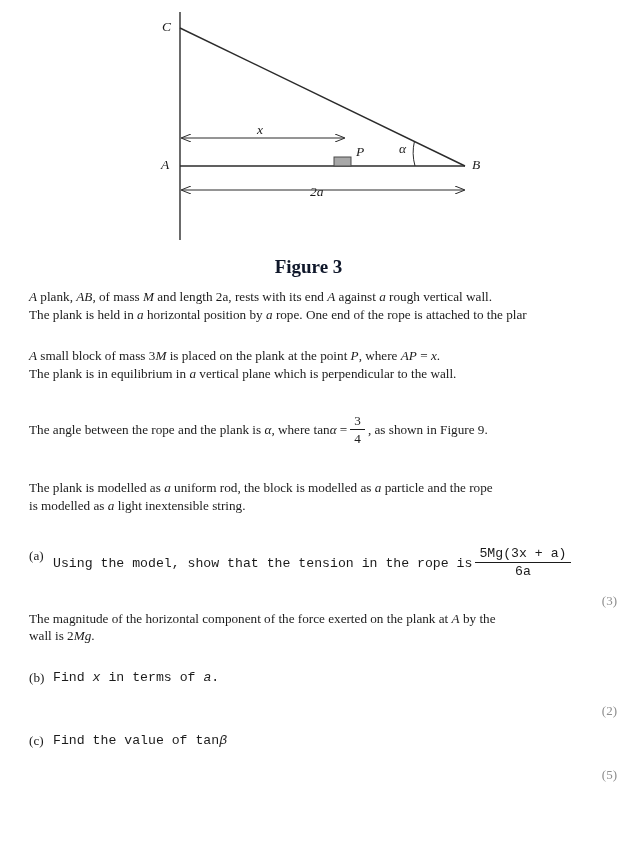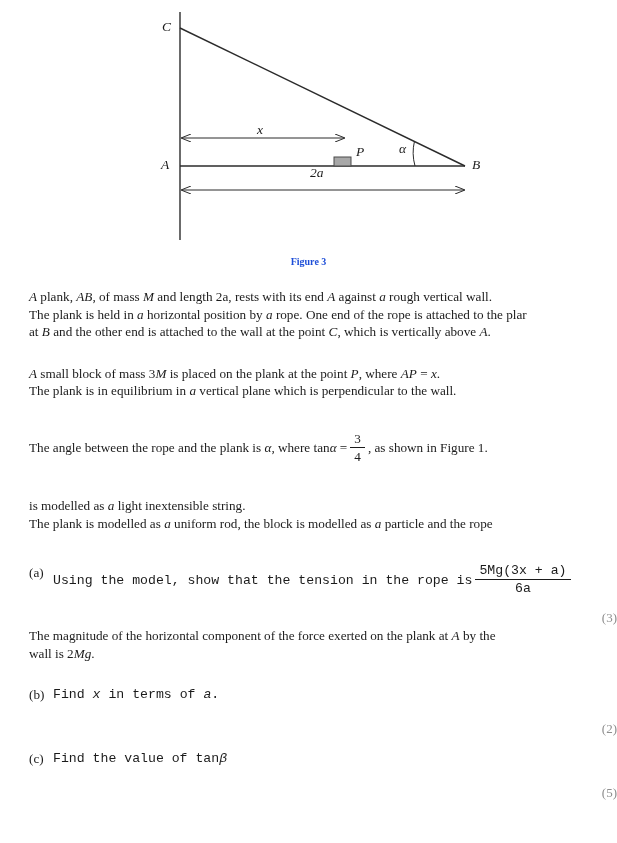--- a/index.html
+++ b/index.html
@@ -36,33 +36,33 @@
     font-size: 13.5px;
     color: #1b1b1b;
     white-space: nowrap;
   }
   #label-C { left: 162px; top: 19px; }
   #label-A { left: 161px; top: 157px; }
   #label-B { left: 472px; top: 157px; }
   #label-P { left: 356px; top: 144px; }
   #label-alpha { left: 399px; top: 141px; }
   #label-x { left: 257px; top: 122px; }
-  #label-2a { left: 310px; top: 165px; }
+  #label-2a { left: 310px; top: 184px; }
 
   
   #figure-caption {
     position: absolute;
     left: 0;
     top: 256px;
     width: 617px;
     text-align: center;
     font-family: "Liberation Serif", "DejaVu Serif", serif;
     font-weight: bold;
-    font-size: 10px;
-    color: #1d4ed8;
+    font-size: 19px;
+    color: #0f172a;
   }
 
   
   #question-body {
     position: absolute;
     left: 29px;
     top: 288px;
     width: 588px;
     font-size: 13.2px;
     line-height: 17.6px;
@@ -161,41 +161,40 @@
   <span class="fig-label" id="label-2a">2a</span>
 </div>
 
 <div id="figure-caption">Figure 3</div>
 
 <div id="question-body">
 
   <div class="para">
     <span class="line"><i>A</i> plank, <i>AB</i>, of mass <i>M</i> and length 2a, rests with its end <i>A</i> against <i>a</i> rough vertical wall.</span>
     <span class="line">The plank is held in <i>a</i> horizontal position by <i>a</i> rope.  One end of the rope is attached to the plar</span>
-    <span class="line">at <i>B</i> and the other end is attached to the wall at the point <i>C</i>, which is vertically above <i>A</i>.</span>
   </div>
 
   <div class="spacer-sm"></div>
 
   <div class="para">
     <span class="line"><i>A</i> small block of mass 3<i>M</i> is placed on the plank at the point <i>P</i>, where <i>AP</i> = <i>x</i>.</span>
     <span class="line">The plank is in equilibrium in <i>a</i> vertical plane which is perpendicular to the wall.</span>
   </div>
 
   <div class="spacer-md"></div>
 
   <div class="para">
-    <span>The angle between the rope and the plank is <i>α</i>, where tan<i>α</i>  =</span><span class="frac"><span class="num">3</span><span class="den">4</span></span><span>, as shown in Figure 1.</span>
+    <span>The angle between the rope and the plank is <i>α</i>, where tan<i>α</i>  =</span><span class="frac"><span class="num">3</span><span class="den">4</span></span><span>, as shown in Figure 9.</span>
   </div>
 
   <div class="spacer-md"></div>
 
   <div class="para">
+    <span class="line">The plank is modelled as <i>a</i> uniform rod, the block is modelled as <i>a</i> particle and the rope</span>
     <span class="line">is modelled as <i>a</i> light inextensible string.</span>
-    <span class="line">The plank is modelled as <i>a</i> uniform rod, the block is modelled as <i>a</i> particle and the rope</span>
   </div>
 
   <div class="spacer-md"></div>
 
   <div class="part blk">
     <span class="part-letter">(a)</span>
     <span class="part-text"><span>Using the model, show that the tension in the rope is</span><span class="frac"><span class="num">5Mg(3x + a)</span><span class="den">6a</span></span></span>
   </div>
 
   <div class="blk" style="height:30px">

